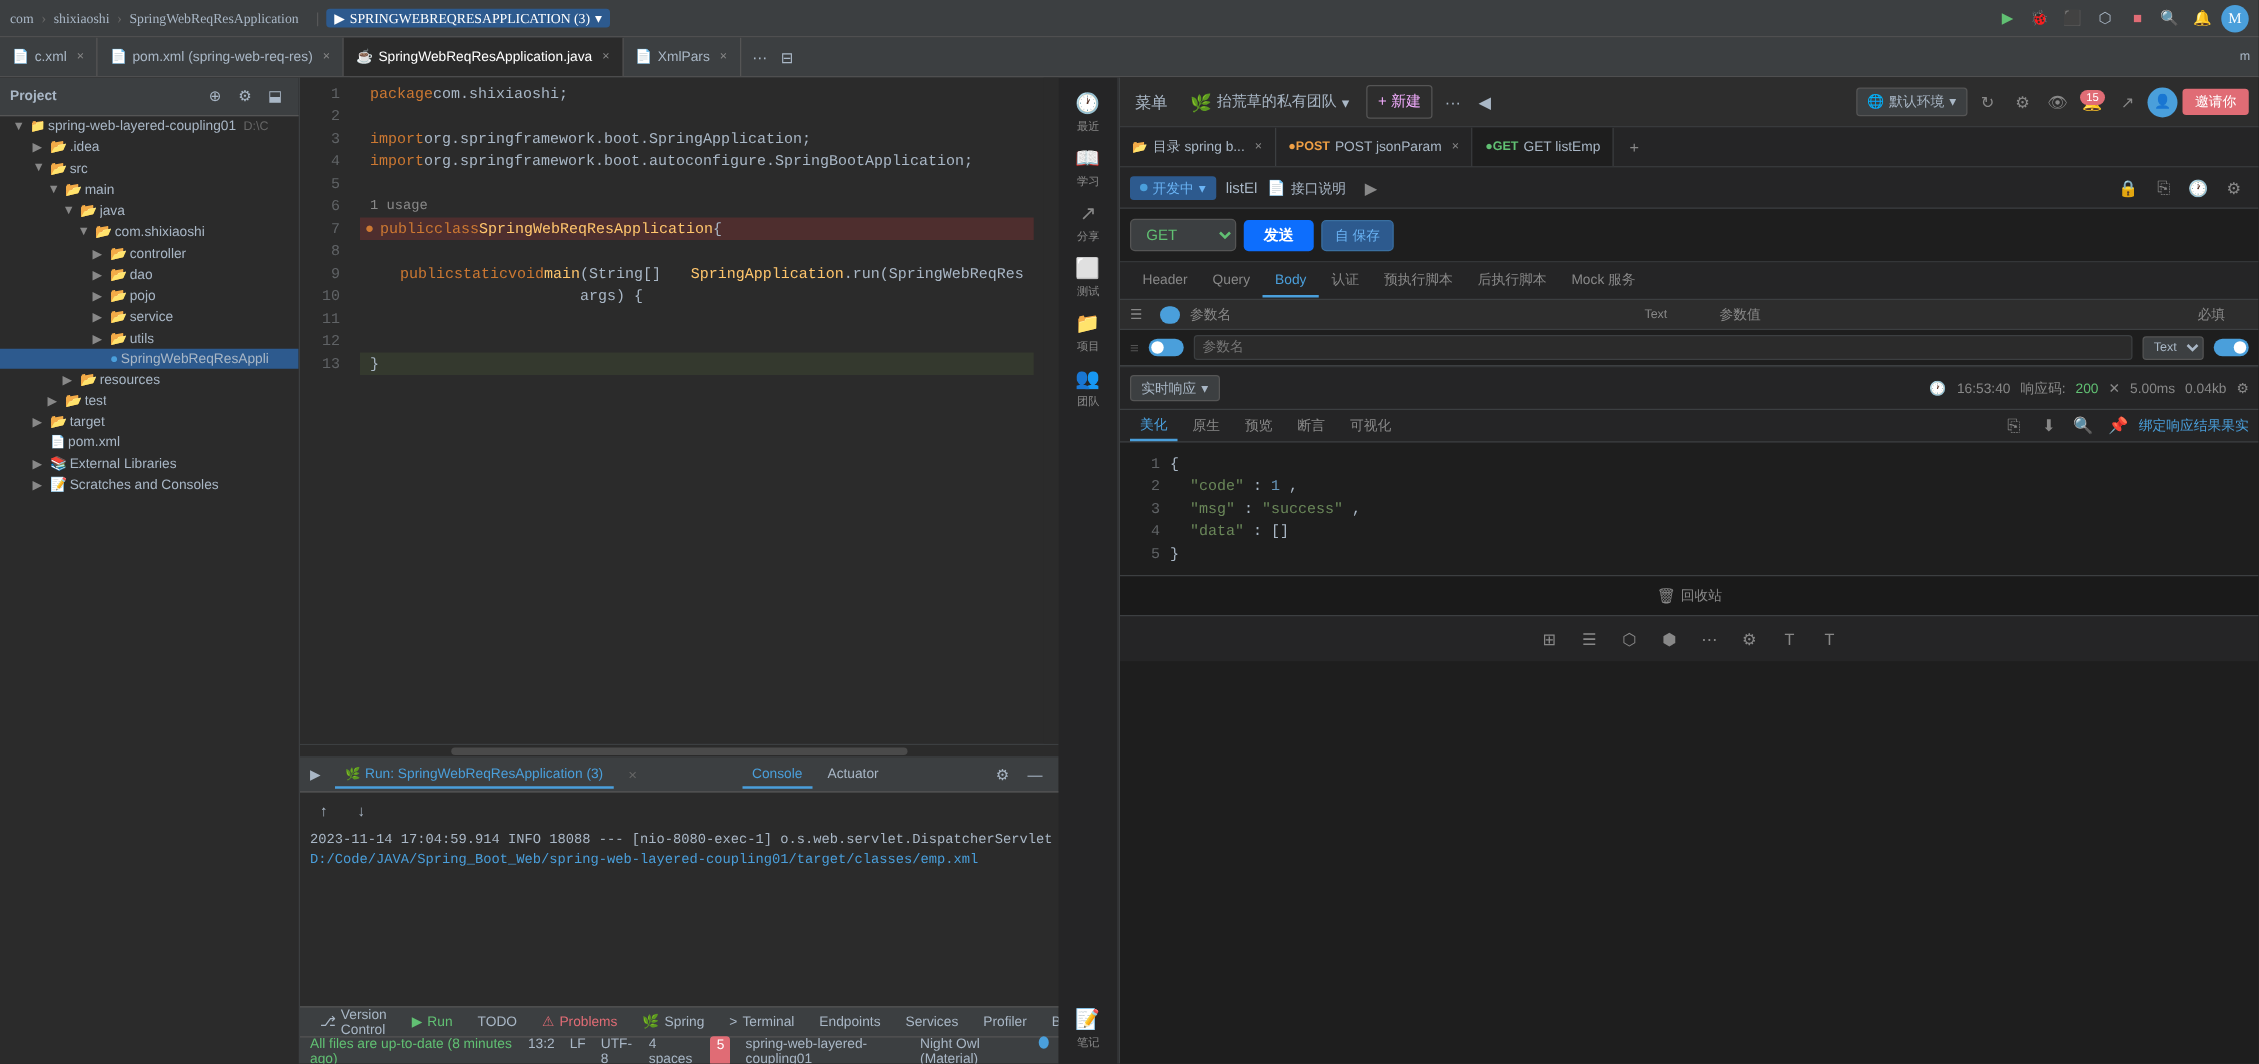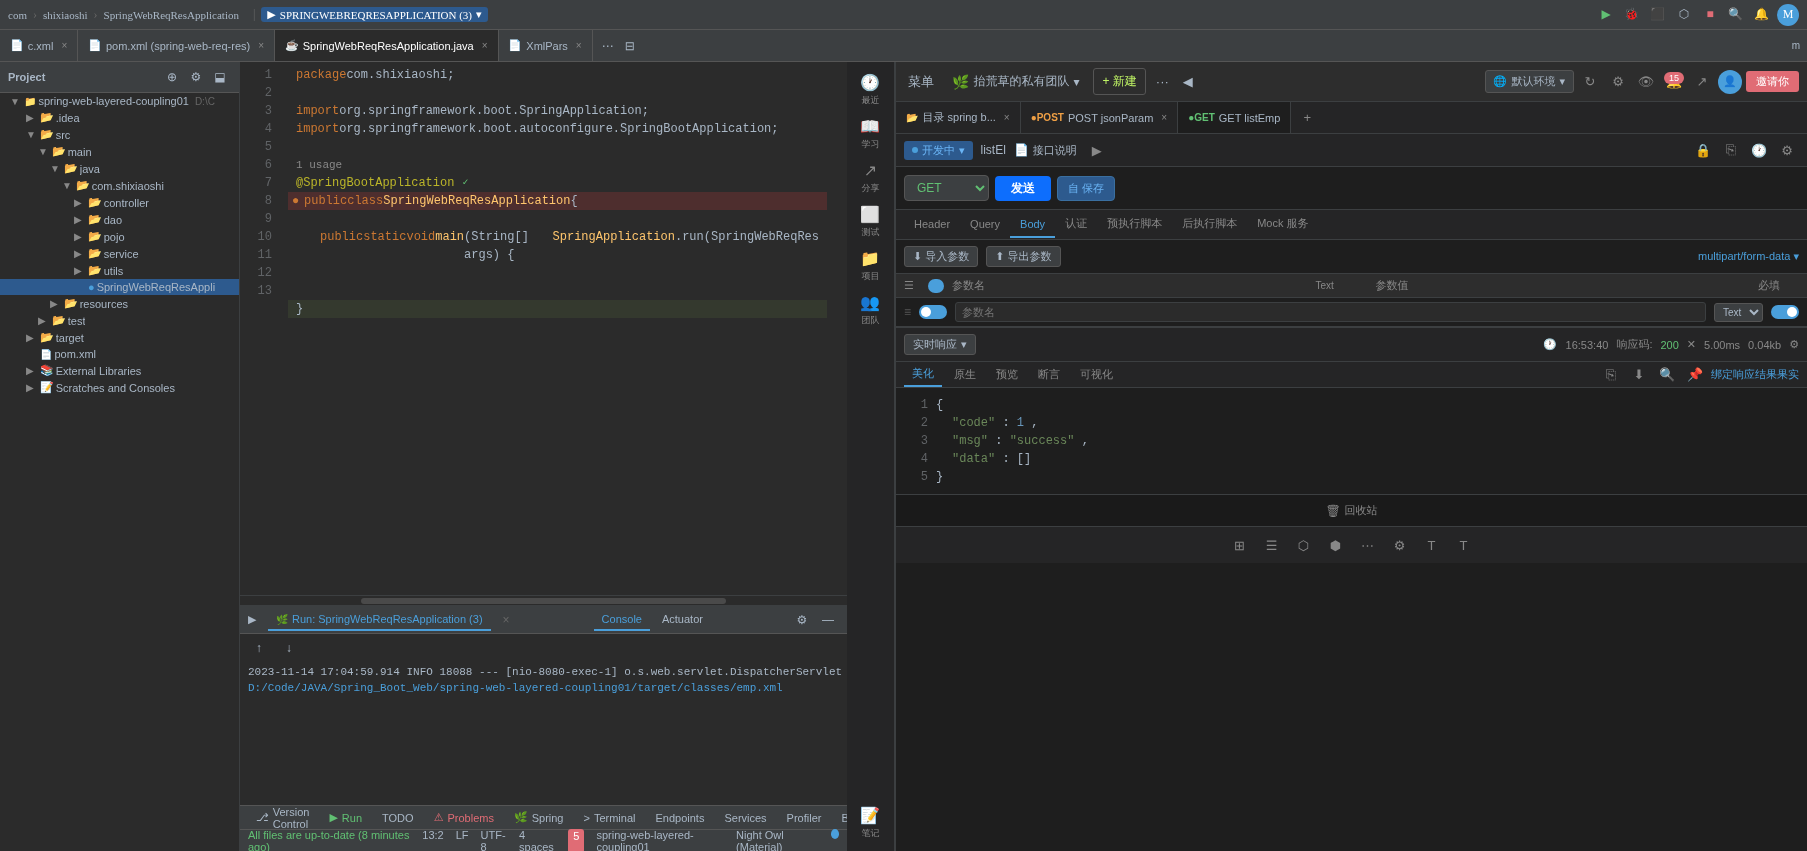--- a/index.html
+++ b/index.html
@@ -120,21 +120,21 @@
     ::-webkit-scrollbar { width: 6px; height: 6px; }
     ::-webkit-scrollbar-track { background: #2b2b2b; }
     ::-webkit-scrollbar-thumb { background: #555; border-radius: 3px; }
 
     .apifox-right-panel { display: flex; flex: 0 0 auto; }
 
     
     .af-toolbar { display: flex; align-items: center; background: #2d2d2d; height: 40px; padding: 0 8px; gap: 6px; border-bottom: 1px solid #3c3f41; }
     .af-menu-btn { background: none; border: none; color: #a9b7c6; font-size: 13px; cursor: pointer; padding: 4px; border-radius: 3px; }
     .af-team-btn { display: flex; align-items: center; gap: 4px; background: none; border: none; color: #a9b7c6; font-size: 12px; cursor: pointer; padding: 4px 8px; border-radius: 3px; }
-    .af-new-btn { display: flex; align-items: center; gap: 4px; background: none; border: none; color: #bef264; font-size: 12px; cursor: pointer; padding: 4px 8px; border-radius: 3px; border: 1px solid #555; }
+    .af-new-btn { display: flex; align-items: center; gap: 4px; background: none; border: none; color: #f0abfc; font-size: 12px; cursor: pointer; padding: 4px 8px; border-radius: 3px; border: 1px solid #555; }
     .af-icon-row { display: flex; align-items: center; gap: 4px; margin-left: auto; }
     .af-icon-sm { width: 24px; height: 24px; display: flex; align-items: center; justify-content: center; cursor: pointer; border-radius: 3px; color: #888; font-size: 13px; }
     .af-env-btn { display: flex; align-items: center; gap: 4px; background: #3c3f41; border: 1px solid #555; color: #a9b7c6; font-size: 11px; cursor: pointer; padding: 3px 8px; border-radius: 3px; }
 
     
     .af-left-nav { width: 48px; background: #252526; display: flex; flex-direction: column; align-items: center; padding: 8px 0; gap: 4px; border-right: 1px solid #3c3f41; }
     .af-nav-item { display: flex; flex-direction: column; align-items: center; justify-content: center; width: 40px; height: 40px; cursor: pointer; border-radius: 4px; color: #888; font-size: 16px; gap: 2px; }
     .af-nav-label { font-size: 9px; }
 
     
@@ -369,24 +369,20 @@
               <span class="pkg"> org.springframework.boot.SpringApplication;</span>
             </div>
           <div class="code-line">
               <span class="kw">import</span>
               <span class="pkg"> org.springframework.boot.autoconfigure.SpringBootApplication;</span>
             </div>
           <div class="code-line">&nbsp;</div>
           <div class="code-line">
               <span style="color:#888; font-size:11px;">1 usage</span>
             </div>
-          <div class="code-line">
-            <span class="ann">@SpringBootApplication</span>
-            <span style="color:#61c073; margin-left:8px; font-size:10px;">✓</span>
-          </div>
           <div class="code-line highlighted">
             <span style="position:relative; left:-4px; color:#cc7832; font-weight:bold; width:8px; display:inline-block;">●</span>
             <span class="kw">public</span>
               <span> </span>
               <span class="kw">class</span>
               <span> </span>
               <span class="cls">SpringWebReqResApplication</span>
               <span> {</span>
           </div>
           <div class="code-line">&nbsp;</div>
@@ -620,28 +616,20 @@
         <div class="request-tabs">
           <div class="req-tab">Header</div>
           <div class="req-tab">Query</div>
           <div class="req-tab active">Body</div>
           <div class="req-tab">认证</div>
           <div class="req-tab">预执行脚本</div>
           <div class="req-tab">后执行脚本</div>
           <div class="req-tab">Mock 服务</div>
         </div>
 
-        <div class="body-toolbar">
-          <button class="btn-sm">⬇ 导入参数</button>
-          <button class="btn-sm">⬆ 导出参数</button>
-          <button class="multipart-btn">
-            <span>multipart/form-data</span>
-            <span>▾</span>
-          </button>
-        </div>
 
         <div class="params-header">
           <span style="width:24px;">☰</span>
           <span style="width:16px; height:14px; background:#4a9fdb; border-radius:7px; display:inline-block; margin-right:8px; position:relative; cursor:pointer;"></span>
           <span class="params-col">参数名</span>
           <span style="width:60px; font-size:10px; color:#888;">Text</span>
           <span class="params-col-val">参数值</span>
           <span class="params-col-req">必填</span>
         </div>
 

